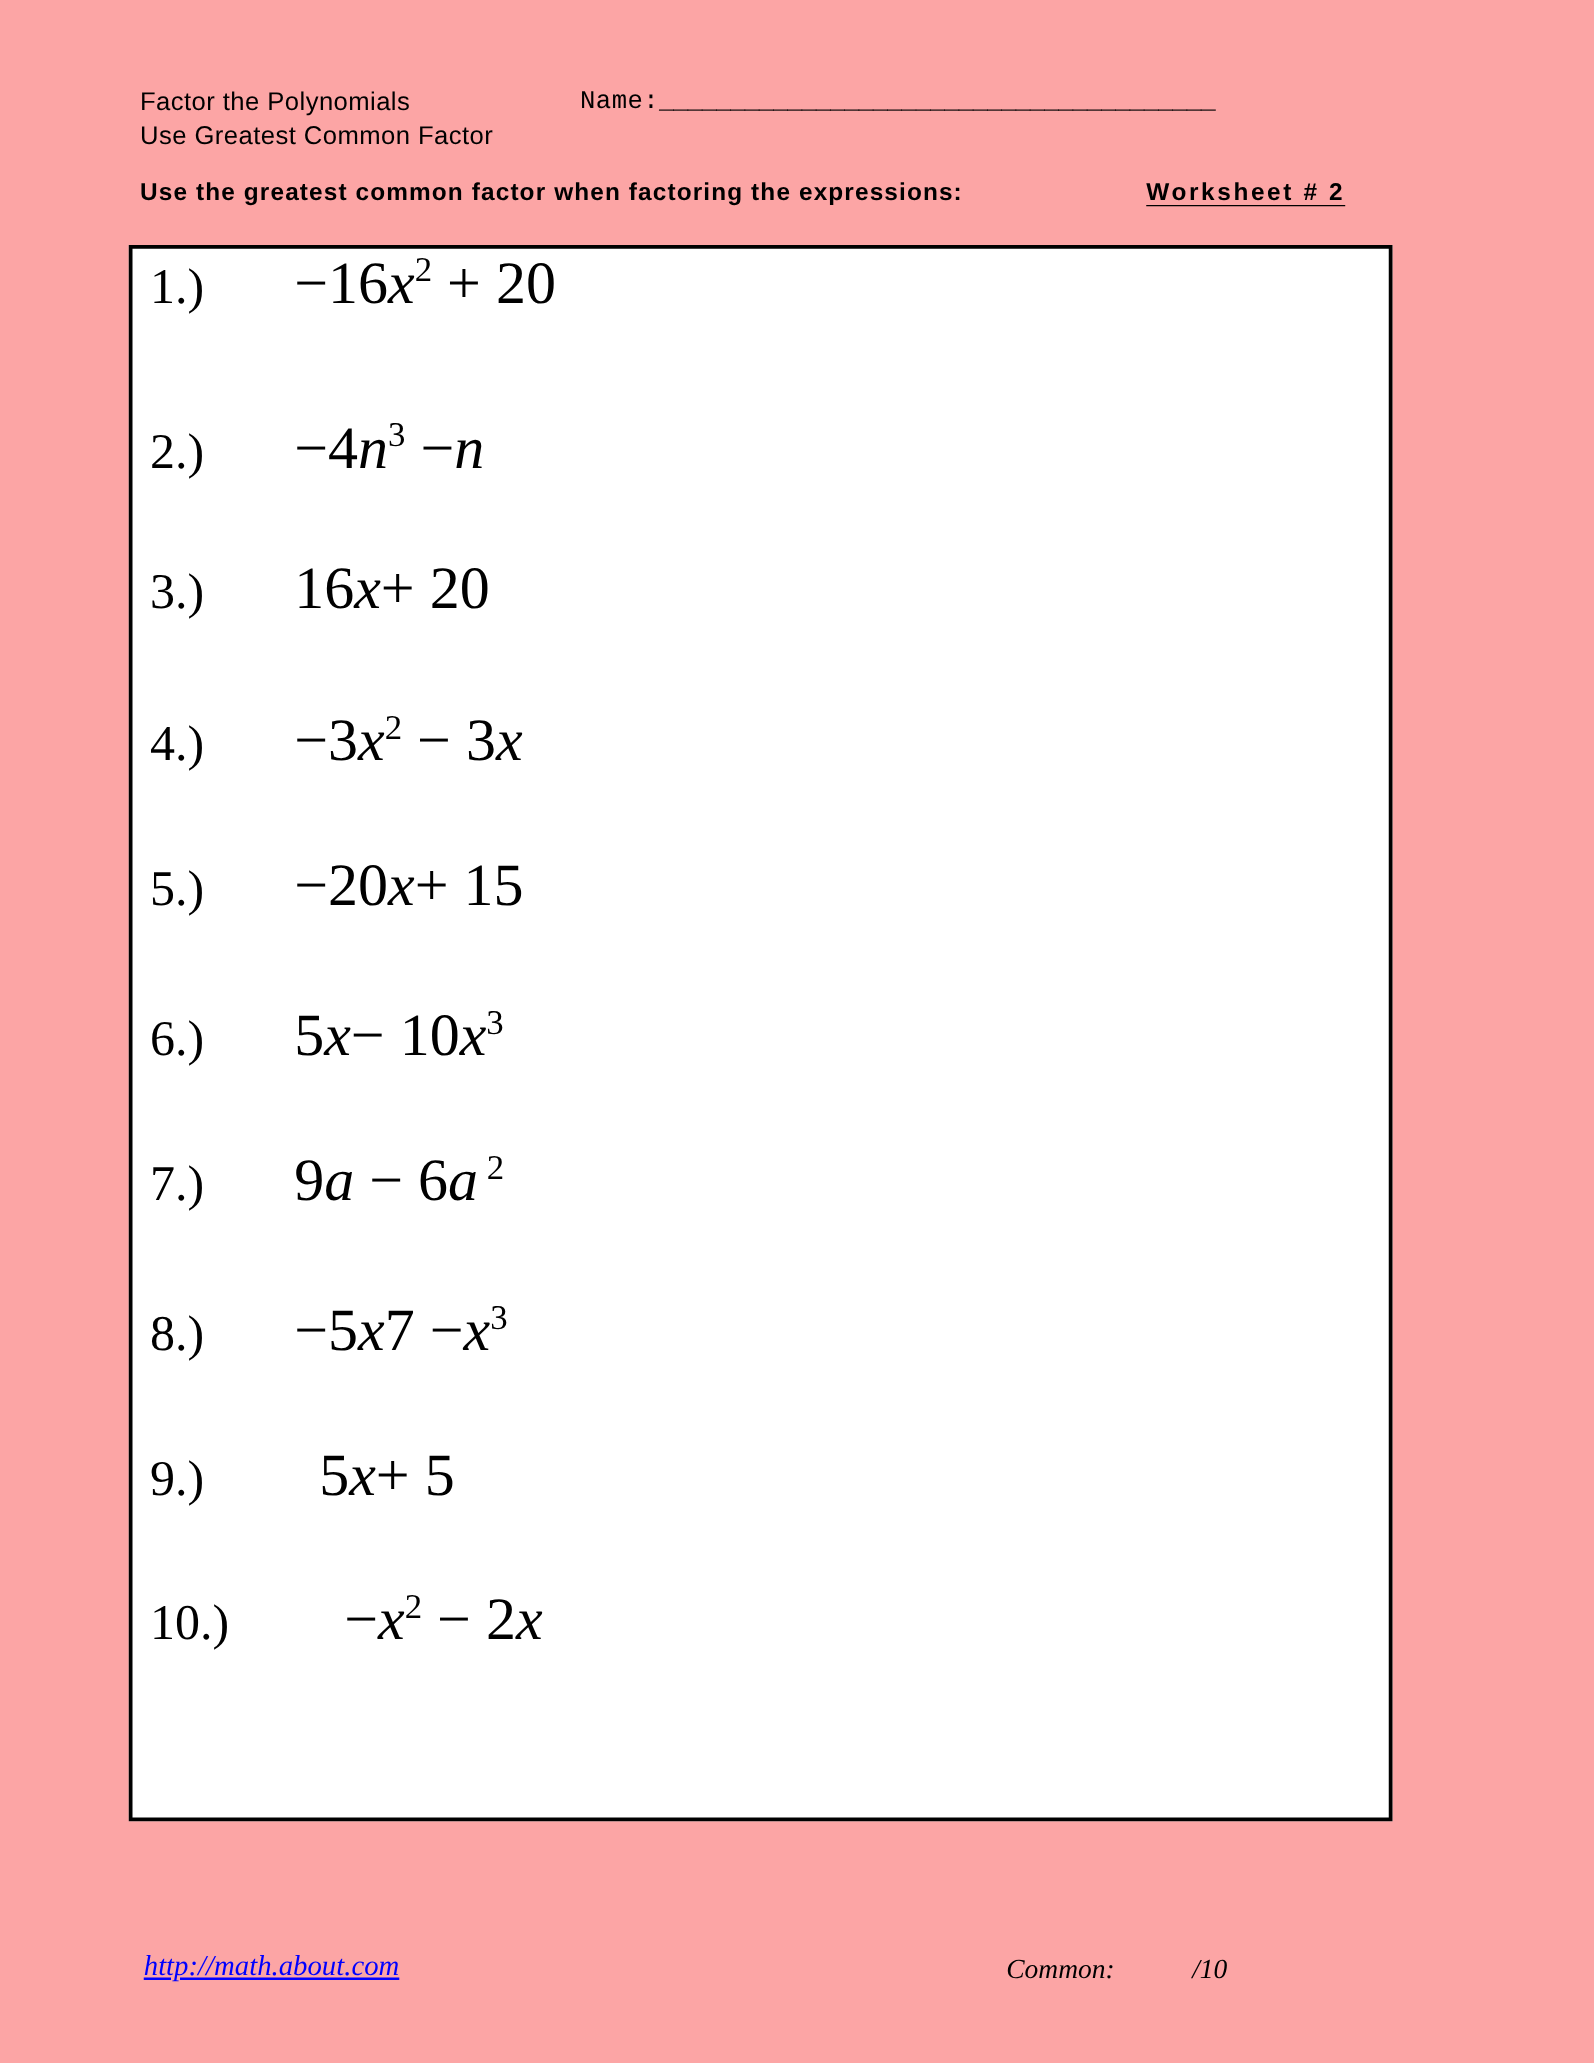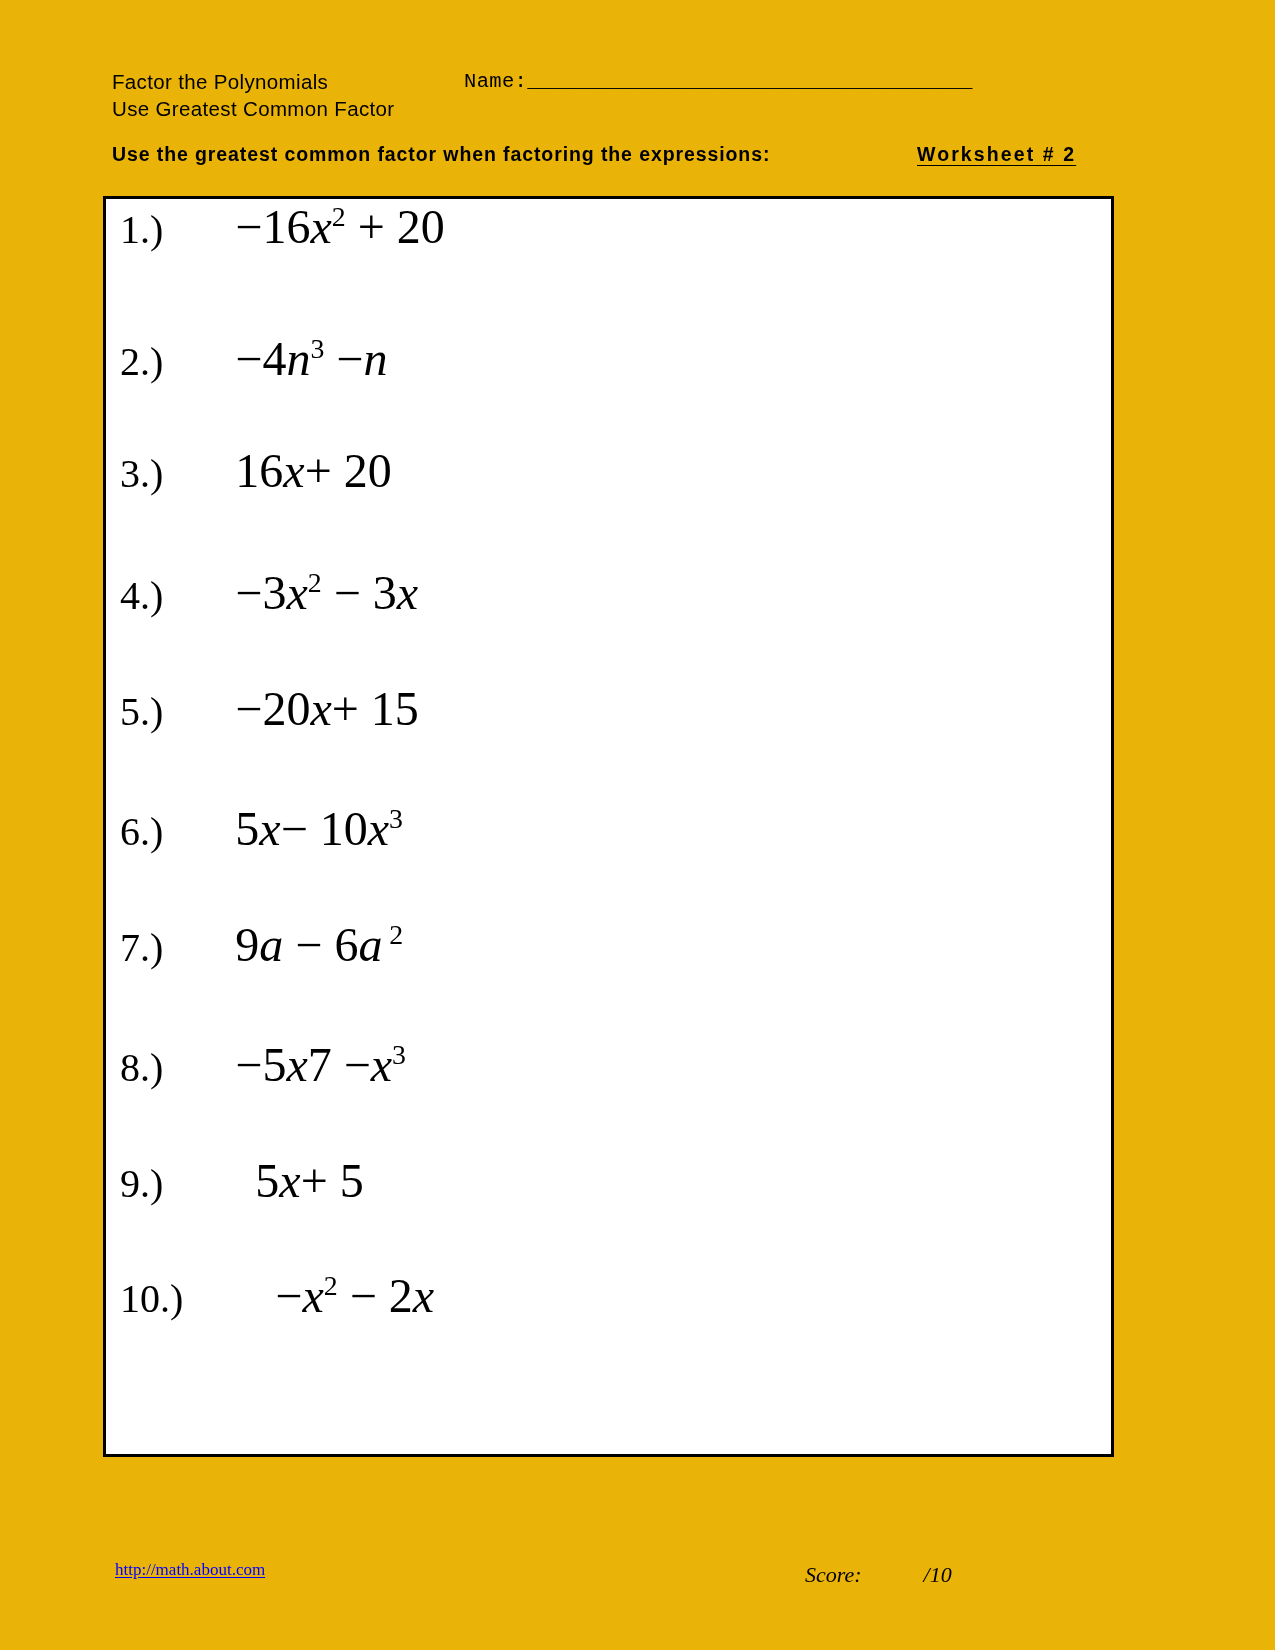--- a/index.html
+++ b/index.html
@@ -14,21 +14,21 @@
     font-family: "Liberation Sans", sans-serif;
     color: #000000;
     overflow: hidden;
   }
 
   .page {
     position: absolute;
     left: 0; top: 0;
     width: 1275px;
     height: 1650px;
-    background: #eab308;
+    background: #fca5a5;
   }
 
   
   .header {
     position: absolute;
     left: 112px;
     top: 68px;
     width: 1050px;
   }
   .header-row {
@@ -145,21 +145,22 @@
     left: 115px;
     top: 1560px;
     width: 1000px;
     height: 40px;
   }
   .footer-link {
     position: absolute;
     left: 0;
     top: 0;
     font-family: "Liberation Serif", serif;
-    font-size: 17px;
+    font-style: italic;
+    font-size: 23px;
     color: #0000ff;
     text-decoration: underline;
     text-underline-offset: 2px;
     white-space: nowrap;
   }
   .score-block {
     position: absolute;
     left: 690px;
     top: 2px;
     display: flex;
@@ -246,19 +247,19 @@
           <span class="prob-num">10.)</span>
           <span style="display: inline-block; width: 92px;"></span>
           <span class="prob-expr"><span>−</span><span class="var">x</span><sup>2</sup><span> − 2</span><span class="var">x</span></span>
         </div>
       </div>
   </div>
 
   <div class="footer">
     <a class="footer-link" href="#">http://math.about.com</a>
     <div class="score-block">
-      <span>Score:</span>
+      <span>Common:</span>
       <span class="score-gap"></span>
       <span>/10</span>
     </div>
   </div>
 
 </div>
 
 </body></html>

